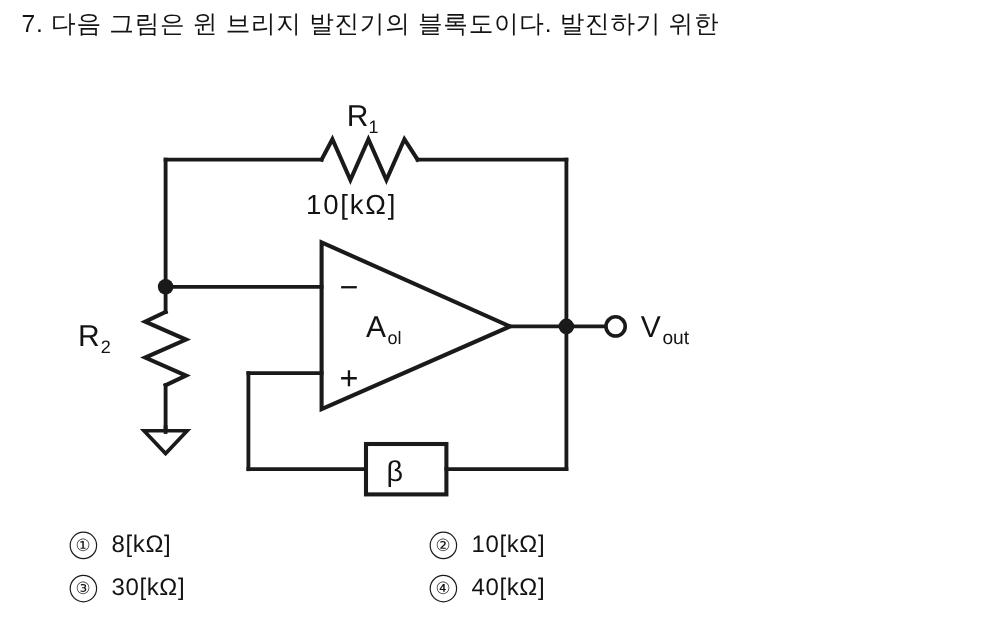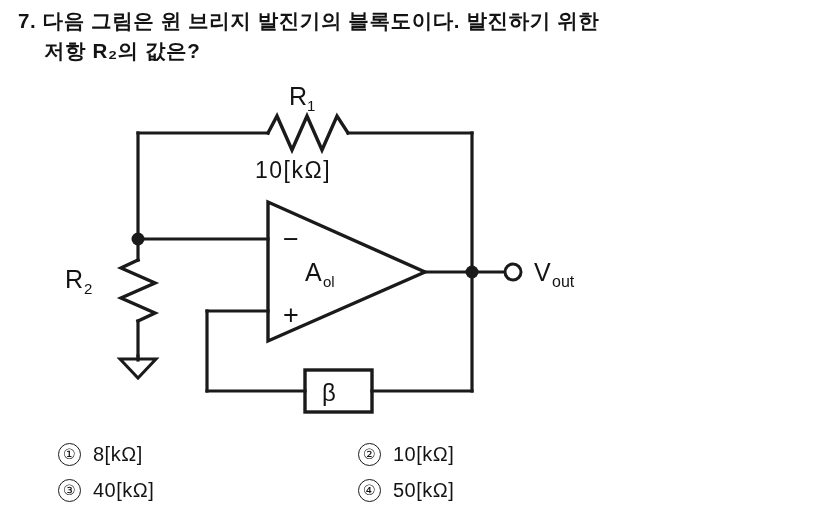--- a/index.html
+++ b/index.html
@@ -15,21 +15,20 @@
     font-family: "Liberation Sans", "DejaVu Sans", sans-serif;
     color: #151515;
   }
 
   
   #question-block {
     position: absolute;
     left: 18px;
     top: 6px;
     width: 790px;
-    font-weight: bold;
   }
   .q-line {
     display: block;
     font-size: 20.5px;
     line-height: 30px;
     letter-spacing: 0.6px;
     white-space: pre;
     color: #131313;
   }
   .q-line.first { text-indent: 0; }
@@ -77,21 +76,20 @@
     font-size: 14px;
     margin-right: 12px;
     flex: 0 0 auto;
   }
 </style>
 </head>
 <body>
 
 <div id="question-block">
   <span class="q-line first">7. 다음 그림은 윈 브리지 발진기의 블록도이다. 발진하기 위한</span>
-  <span class="q-line second">저항 R₂의 값은?</span>
 </div>
 
 <div id="figure">
   <svg width="826" height="350" viewBox="0 0 826 350" xmlns="http://www.w3.org/2000/svg">
     <g stroke="#1a1a1a" stroke-width="3.2" fill="none" stroke-linecap="square">
 
       <path d="M138,55 L268,55"></path>
 
       <path d="M268,55 L277,38 L292,72 L307,38 L322,72 L337,38 L348,55" stroke-width="3.4"></path>
 
@@ -159,20 +157,20 @@
       <span>8[kΩ]</span>
     </div>
     <div class="choice col2">
       <span class="circ-num">②</span>
       <span>10[kΩ]</span>
     </div>
   </div>
   <div class="choice-row">
     <div class="choice col1">
       <span class="circ-num">③</span>
-      <span>40[kΩ]</span>
+      <span>30[kΩ]</span>
     </div>
     <div class="choice col2">
       <span class="circ-num">④</span>
-      <span>50[kΩ]</span>
+      <span>40[kΩ]</span>
     </div>
   </div>
 </div>
 
 </body></html>

